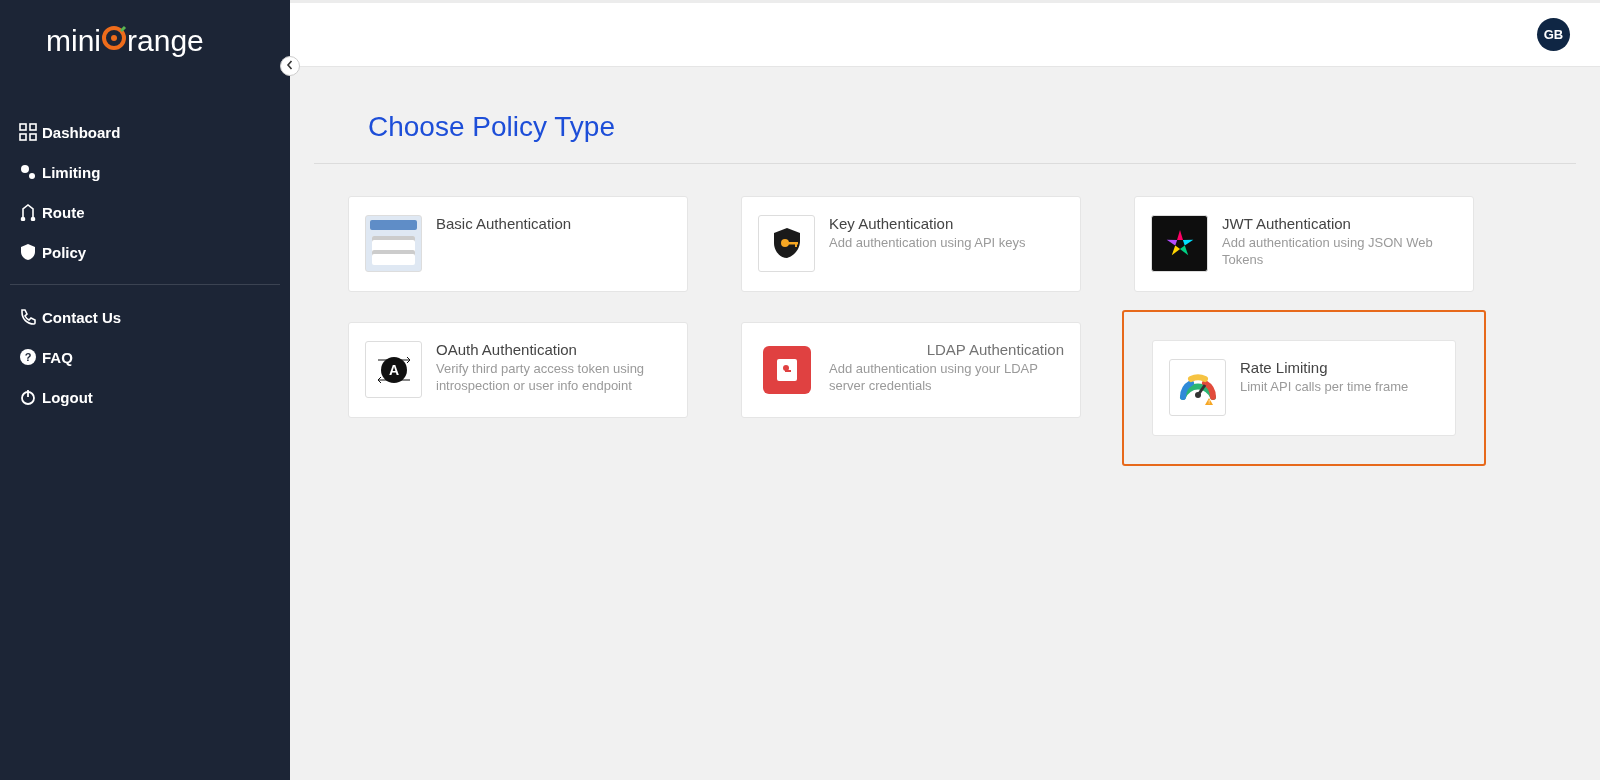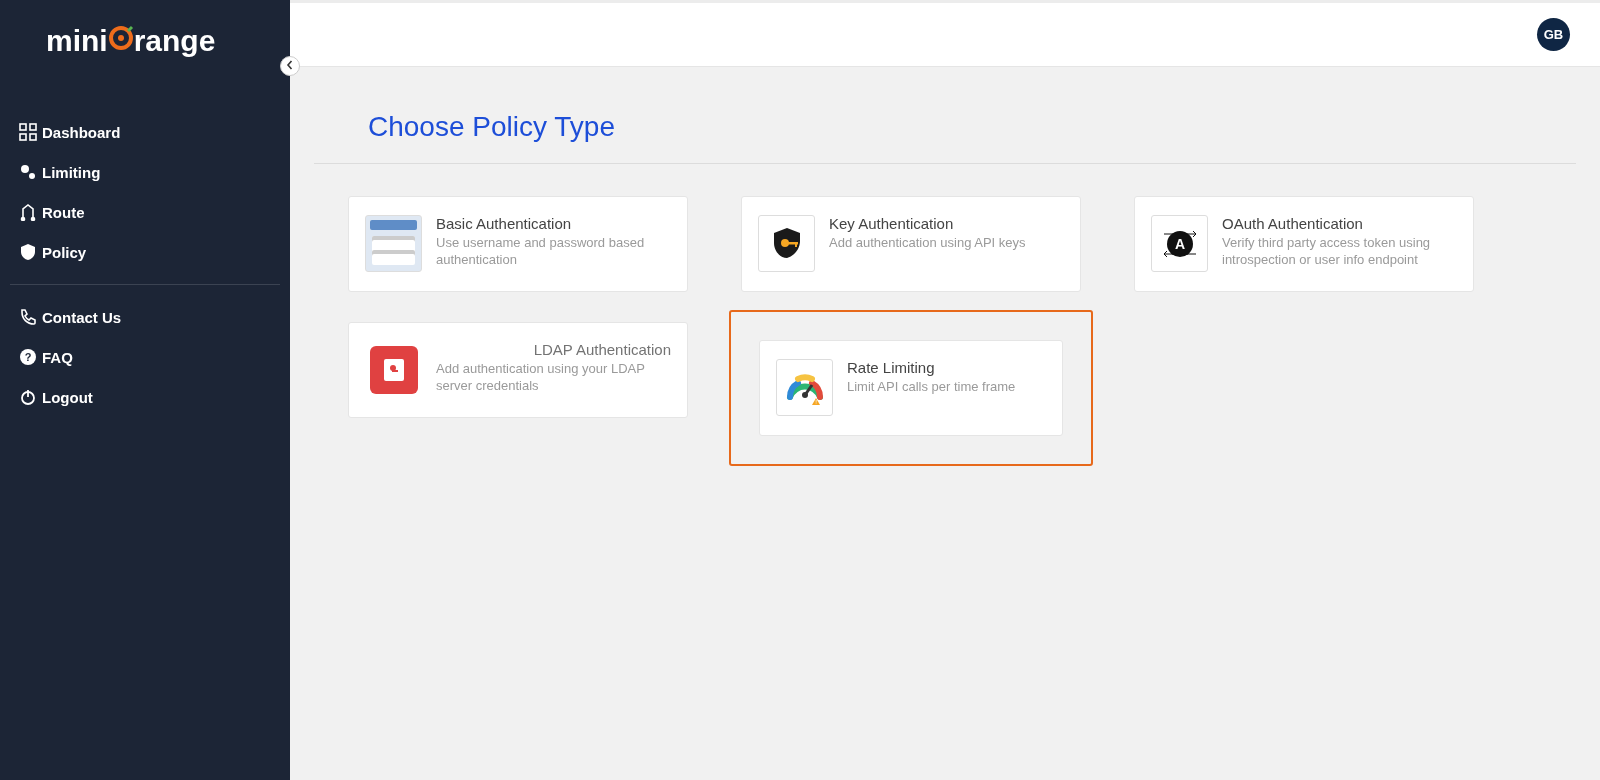--- a/index.html
+++ b/index.html
@@ -11,21 +11,21 @@
     width: 290px;
     height: 100%;
     background: #1c2536;
     color: #fff;
     position: relative;
     flex-shrink: 0;
   }
   .logo {
     padding: 24px 0 24px 46px;
     font-size: 30px;
-    font-weight: 700;
+    font-weight: 400;
     letter-spacing: 0;
     display: flex;
     align-items: center;
   }
   .logo .o-mark { color: #ee6c1b; position: relative; font-weight: 800; }
   .nav { padding: 30px 0 0 0; }
   .nav-item {
     display: flex;
     align-items: center;
     padding: 10px 0 10px 18px;
@@ -241,21 +241,20 @@
     <h1 class="page-title">Choose Policy Type</h1>
     <hr class="title-divider">
 
     <div class="card-grid">
 
       <div class="card-wrap">
         <div class="card">
           <div class="card-icon ico-basic"></div>
           <div>
             <div class="card-title">Basic Authentication</div>
-            <div class="card-desc">Use username and password based authentication</div>
           </div>
         </div>
       </div>
 
       <div class="card-wrap">
         <div class="card">
           <div class="card-icon ico-key">
             <svg width="38" height="38" viewBox="0 0 38 38">
                 <path d="M19 3l13 5v8c0 8-6 15-13 17C12 33 6 26 6 18V8l13-5z" fill="#1a1a1a"></path>
                 <circle cx="17" cy="18" r="4" fill="#f5a623"></circle>
@@ -263,20 +262,39 @@
                 <rect x="27" y="17" width="2" height="5" fill="#f5a623"></rect>
               </svg>
           </div>
           <div>
             <div class="card-title">Key Authentication</div>
             <div class="card-desc">Add authentication using API keys</div>
           </div>
         </div>
       </div>
 
+      <div class="card-wrap">
+        <div class="card">
+          <div class="card-icon ico-jwt">
+            <svg width="40" height="40" viewBox="0 0 40 40">
+              <g transform="translate(20 20)">
+                <path d="M0 -14 L3 -4 L-3 -4 Z" fill="#ff0066"></path>
+                <path d="M0 -14 L3 -4 L-3 -4 Z" fill="#00e0ff" transform="rotate(72)"></path>
+                <path d="M0 -14 L3 -4 L-3 -4 Z" fill="#00d084" transform="rotate(144)"></path>
+                <path d="M0 -14 L3 -4 L-3 -4 Z" fill="#ffd500" transform="rotate(216)"></path>
+                <path d="M0 -14 L3 -4 L-3 -4 Z" fill="#b54cff" transform="rotate(288)"></path>
+              </g>
+            </svg>
+          </div>
+          <div>
+            <div class="card-title">JWT Authentication</div>
+            <div class="card-desc">Add authentication using JSON Web Tokens</div>
+          </div>
+        </div>
+      </div>
 
       <div class="card-wrap">
         <div class="card">
           <div class="card-icon ico-oauth">
             <svg width="40" height="40" viewBox="0 0 40 40">
                 <circle cx="20" cy="20" r="13" fill="#111"></circle>
                 <text x="20" y="25" font-size="14" text-anchor="middle" fill="#fff" font-weight="bold">A</text>
                 <path d="M4 30h32M4 10h32" stroke="#111" stroke-width="1"></path>
                 <path d="M4 30l3 -3M4 30l3 3M36 10l-3 -3M36 10l-3 3" stroke="#111" stroke-width="1"></path>
               </svg>

